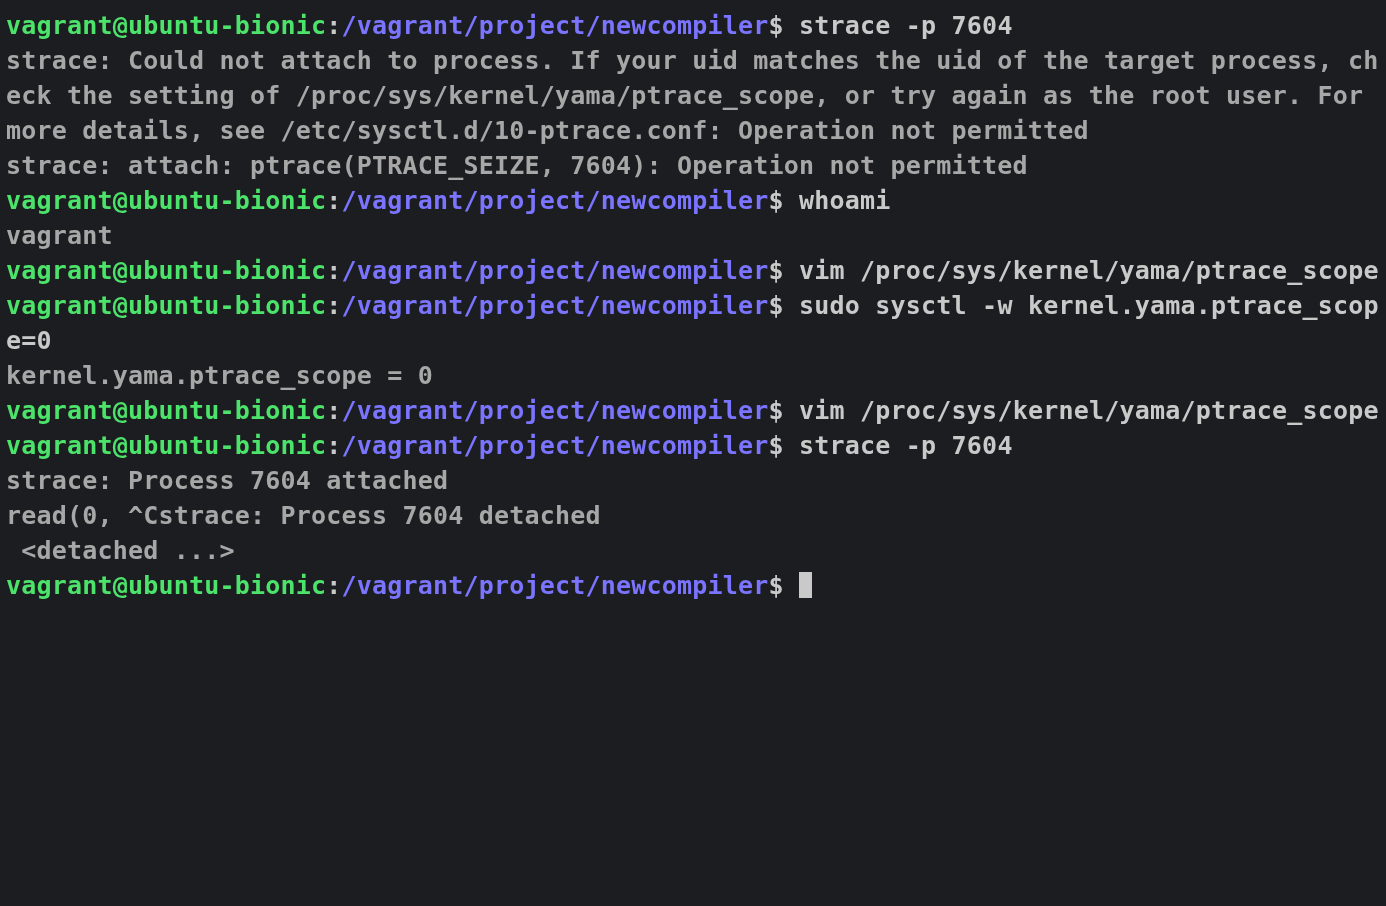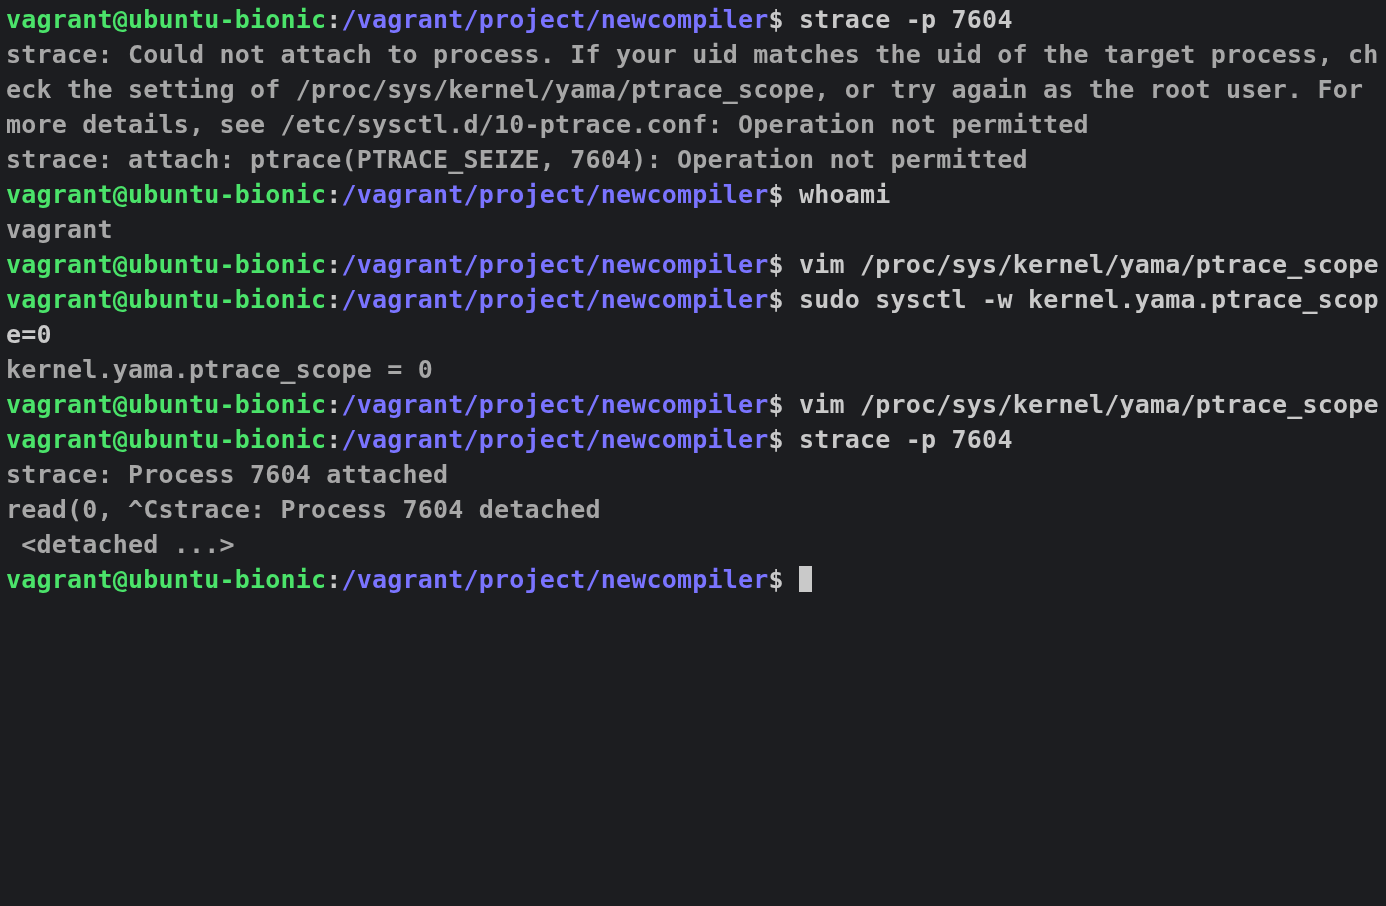--- a/index.html
+++ b/index.html
@@ -8,21 +8,21 @@
     background: #1c1d20;
     width: 1386px;
     height: 906px;
     overflow: hidden;
   }
   .terminal {
     font-family: "Menlo", "Consolas", "DejaVu Sans Mono", monospace;
     font-size: 25px;
     line-height: 1.40;
     color: #c9c9c9;
-    padding: 2px 6px;
+    padding: 8px 6px;
     white-space: pre-wrap;
     word-break: break-all;
     font-weight: 600;
     letter-spacing: 0.2px;
   }
   .user { color: #4be36a; }
   .path { color: #7a74ff; }
   .dollar { color: #c9c9c9; }
   .cmd  { color: #c9c9c9; }
   .out  { color: #a7a7a7; }

